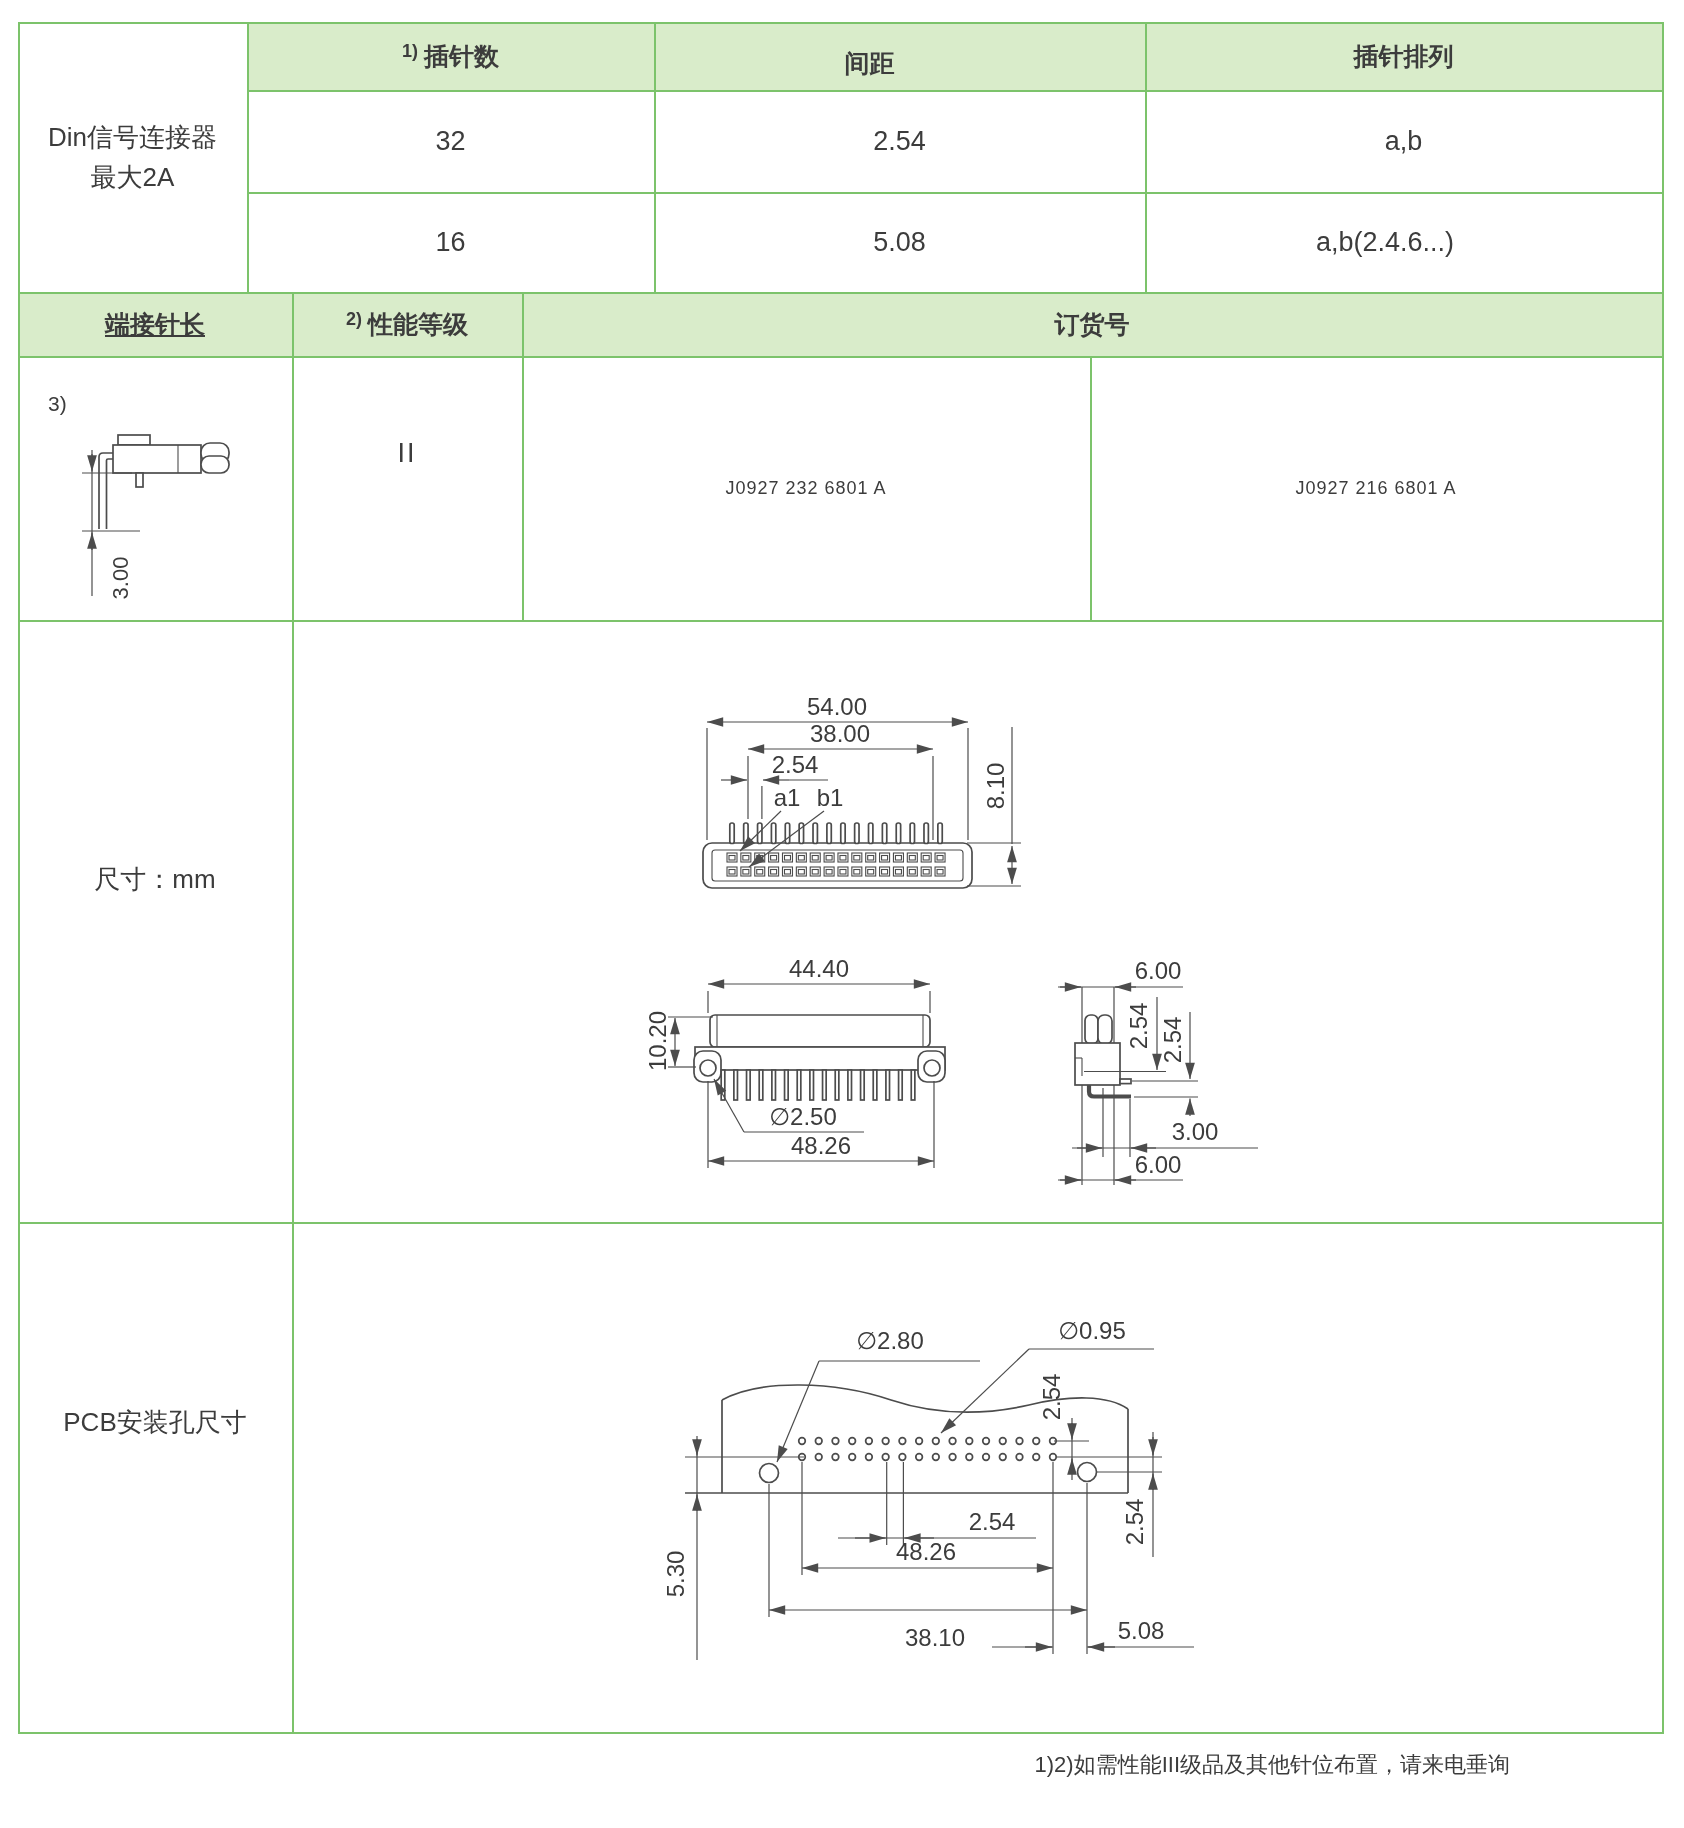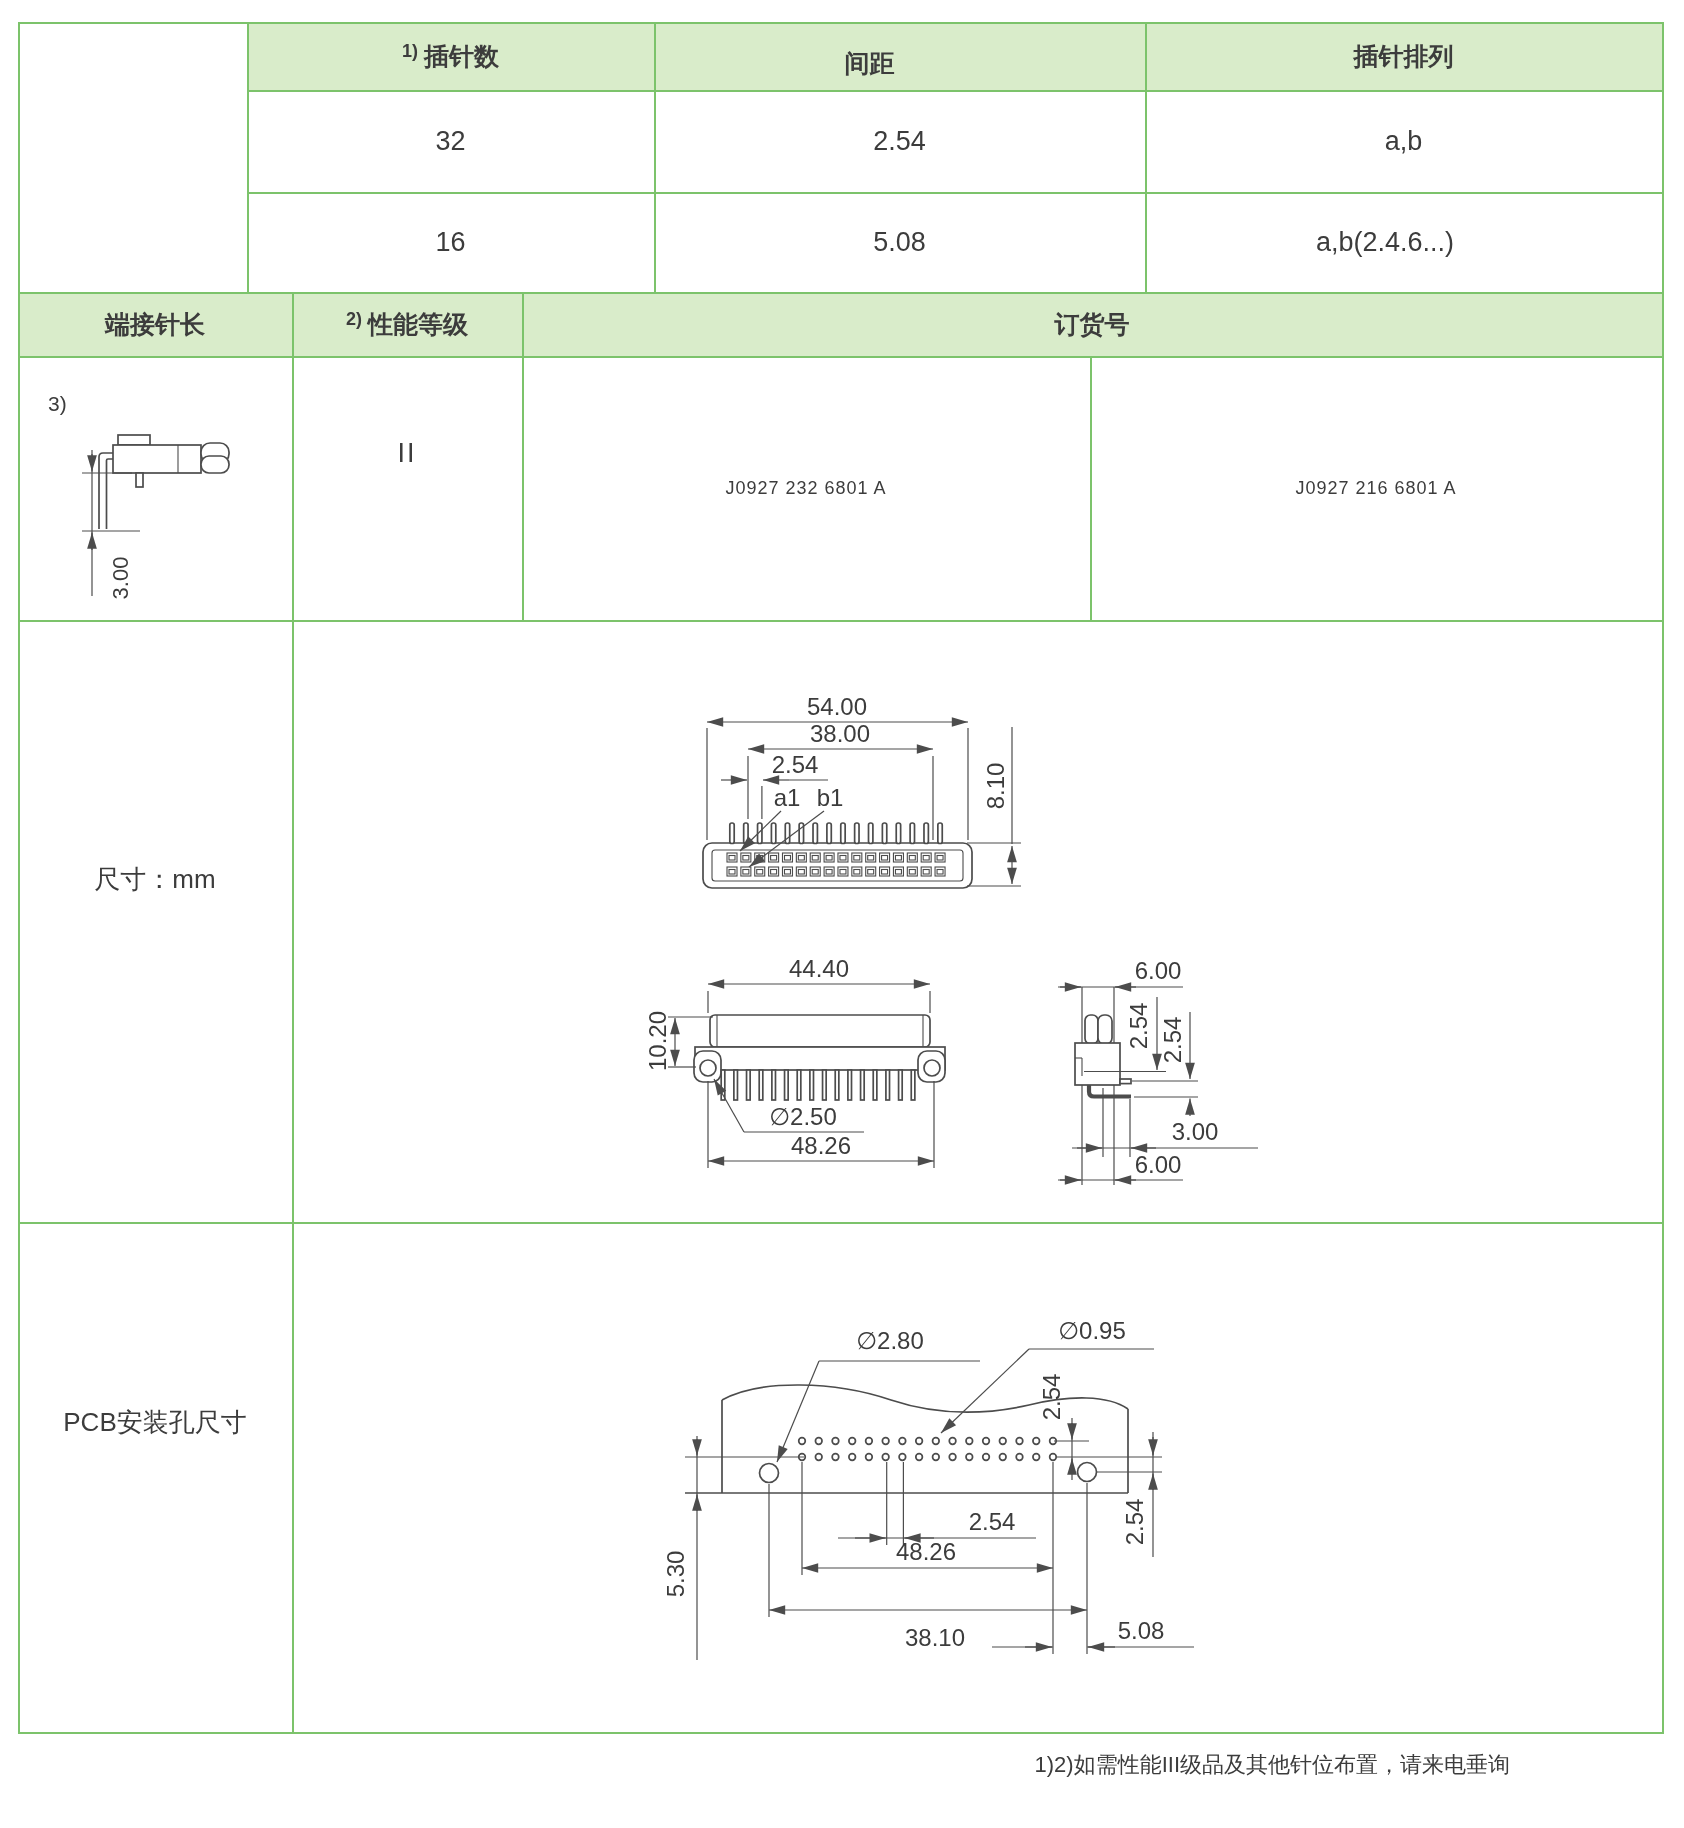--- a/index.html
+++ b/index.html
@@ -44,38 +44,42 @@
   <div class="gl" style="left:18px;top:1732px;width:1646px;height:2px;"></div>
   <div class="gl" style="left:18px;top:22px;width:2px;height:1712px;"></div>
   <div class="gl" style="left:1662px;top:22px;width:2px;height:1712px;"></div>
   <div class="gl" style="left:247px;top:22px;width:2px;height:270px;"></div>
   <div class="gl" style="left:654px;top:22px;width:2px;height:270px;"></div>
   <div class="gl" style="left:1145px;top:22px;width:2px;height:270px;"></div>
   <div class="gl" style="left:292px;top:292px;width:2px;height:1440px;"></div>
   <div class="gl" style="left:522px;top:292px;width:2px;height:328px;"></div>
   <div class="gl" style="left:1090px;top:356px;width:2px;height:264px;"></div>
 
+  <div class="cell prod" style="left:18px;top:110px;width:229px;height:94px;">
+    <div>Din信号连接器</div>
+    <div>最大2A</div>
+  </div>
   <div class="cell hd" style="left:247px;top:22px;width:407px;height:68px;">
     <span class="pref">1)</span>
     <span>插针数</span>
   </div>
   <div class="cell hd" style="left:624px;top:22px;width:491px;height:83px;">
     <span>间距</span>
   </div>
   <div class="cell hd" style="left:1145px;top:22px;width:517px;height:68px;">
     <span>插针排列</span>
   </div>
   <div class="cell val" style="left:247px;top:90px;width:407px;height:102px;">32</div>
   <div class="cell val" style="left:654px;top:90px;width:491px;height:102px;">2.54</div>
   <div class="cell val" style="left:1145px;top:90px;width:517px;height:102px;">a,b</div>
   <div class="cell val" style="left:247px;top:192px;width:407px;height:100px;">16</div>
   <div class="cell val" style="left:654px;top:192px;width:491px;height:100px;">5.08</div>
   <div class="cell val" style="left:1145px;top:192px;width:480px;height:100px;">a,b(2.4.6...)</div>
 
-  <div class="cell hd" style="left:18px;top:292px;width:274px;height:64px;">
+  <div class="cell hd" style="left:18px;top:292px;width:274px;height:64px;text-decoration:underline;">
     <span>端接针长</span>
   </div>
   <div class="cell hd" style="left:292px;top:292px;width:230px;height:64px;">
     <span class="pref">2)</span>
     <span>性能等级</span>
   </div>
   <div class="cell hd" style="left:522px;top:292px;width:1140px;height:64px;">
     <span>订货号</span>
   </div>
 

